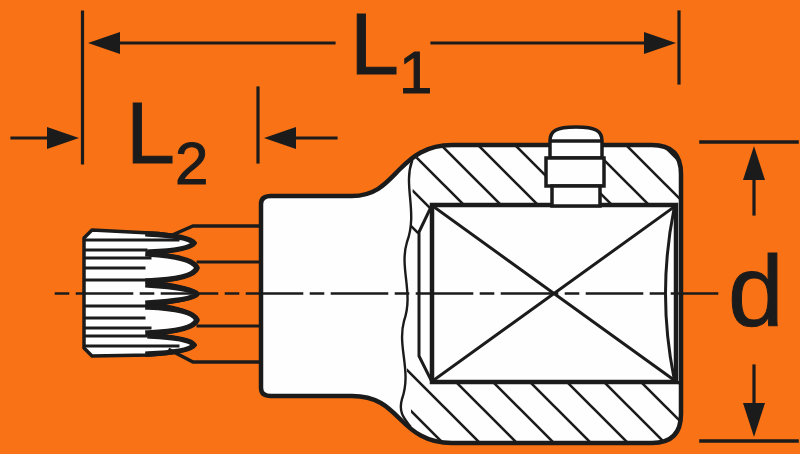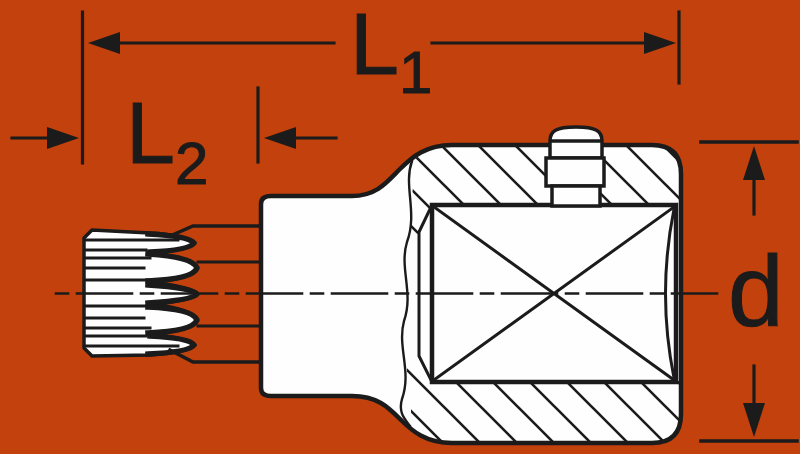--- a/index.html
+++ b/index.html
@@ -1,20 +1,20 @@
 <!DOCTYPE html>
 <html><head>
 <meta charset="utf-8">
 <style>
   html, body { margin: 0; padding: 0; background: #fefefe; }
   .stage {
     position: relative;
     width: 800px;
     height: 454px;
-    background: #c2410c;
+    background: #f97316;
     overflow: hidden;
   }
   svg { display: block; width: 800px; height: 454px; }
   .dim-text {
     font-family: "Liberation Sans", sans-serif;
     fill: #1b1b1b;
     font-size: 88px;
   }
   .dim-text-d {
     font-family: "Liberation Sans", sans-serif;

